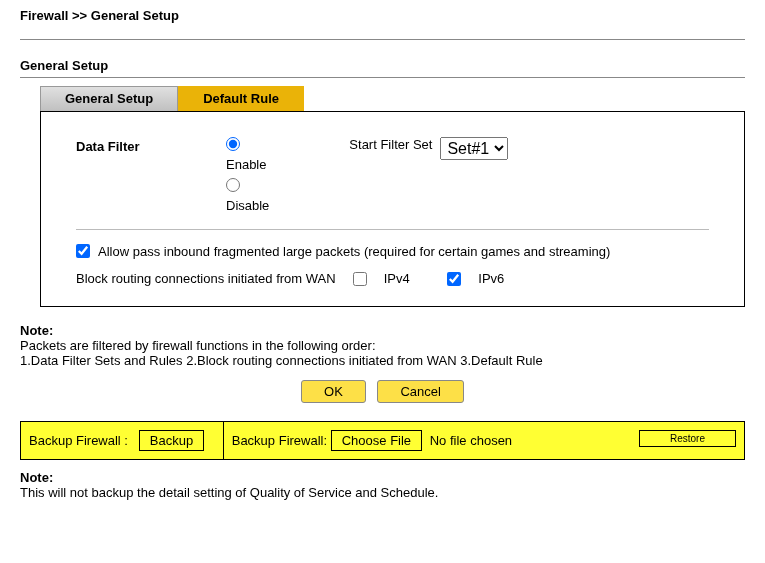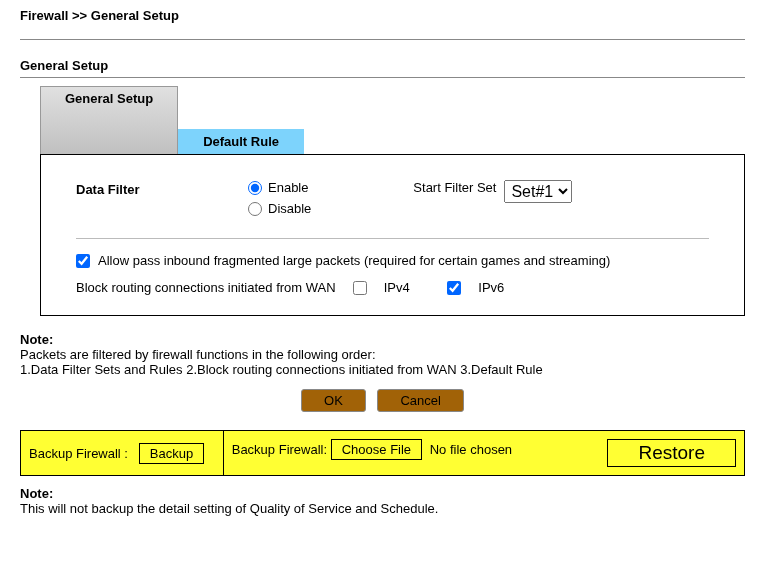--- a/index.html
+++ b/index.html
@@ -34,62 +34,62 @@
       font-weight: bold;
       cursor: pointer;
       border: 1px solid transparent;
     }
     .tab.active {
       background: linear-gradient(to bottom, #e0e0e0, #c0c0c0);
       border: 1px solid #999;
       border-bottom: none;
     }
     .tab.inactive {
-      background: #7dd3fc;
-      margin-top: 43px;
+      background: #eab308;
     }
     .panel {
       border: 1px solid #000;
       padding: 25px 35px 20px 35px;
       margin-bottom: 16px;
     }
     .row1 {
       display: flex;
       align-items: flex-start;
-      gap: 62px;
-      margin-bottom: 22px;
+      gap: 40px;
+      margin-bottom: 16px;
     }
     .data-filter-label {
       font-weight: bold;
       min-width: 110px;
       padding-top: 2px;
     }
     .enable-disable {
       display: flex;
       flex-direction: column;
       gap: 6px;
     }
     .radio-row, .check-row {
       display: flex;
-      align-items: flex-end;
+      align-items: flex-start;
       gap: 6px;
+      flex-direction: column;
     }
     .filterset-group {
       display: flex;
       align-items: flex-start;
       gap: 8px;
       margin-left: 40px;
     }
     .divider {
       border-top: 1px solid #bbb;
       margin: 10px 0 14px 0;
     }
     .check-line {
       display: flex;
-      align-items: flex-end;
+      align-items: flex-start;
       gap: 8px;
       margin-bottom: 12px;
     }
     .block-line {
       display: flex;
       align-items: center;
       gap: 17px;
     }
     input[type="checkbox"], input[type="radio"] {
       accent-color: #0066ff;
@@ -104,21 +104,21 @@
       margin-bottom: 12px;
     }
     .note-title { font-weight: bold; }
     .buttons {
       text-align: center;
       margin-bottom: 18px;
     }
     button.std {
       padding: 3px 22px;
       font-size: 13px;
-      background: #a16207;
+      background: #fde047;
       border: 1px solid #888;
       border-radius: 3px;
       cursor: pointer;
       margin: 0 4px;
       text-align: center;
     }
     .yellow-table {
       width: 100%;
       border-collapse: collapse;
       margin-bottom: 10px;
@@ -133,21 +133,21 @@
       border: 1px solid #000;
       background: #ffff33;
       padding: 2px 10px;
       font-size: 13px;
       cursor: pointer;
     }
     .btn-restore {
       border: 1px solid #000;
       background: #ffff33;
       padding: 2px 30px;
-      font-size: 19px;
+      font-size: 10px;
       cursor: pointer;
       float: right;
     }
     .nofile {
       margin-left: 4px;
     }
   </style>
 </head>
 <body>
 

